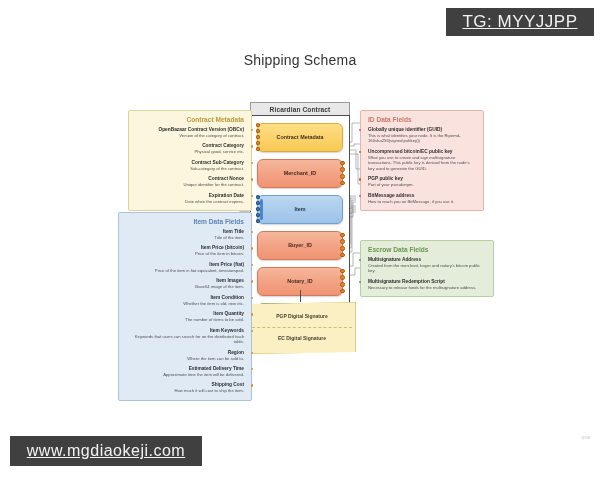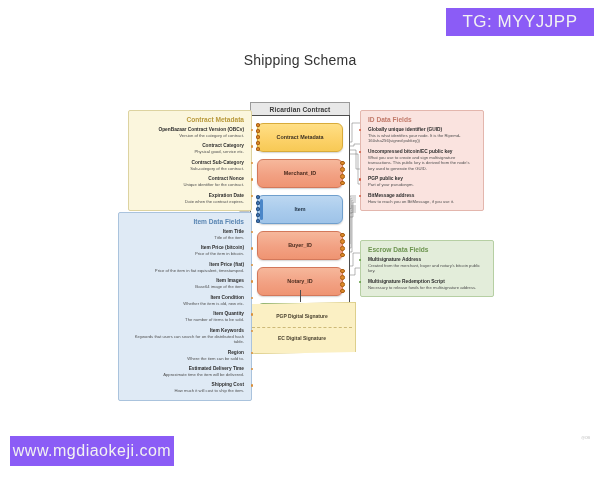--- a/index.html
+++ b/index.html
@@ -30,39 +30,40 @@
     width: 600px;
     text-align: center;
     font-size: 14px;
     color: #333333;
     letter-spacing: 0.2px;
   }
 
   
   .wm {
     position: absolute;
-    background: #8b5cf6;
+    background: #404040;
     color: #f2f2f2;
     font-family: "Liberation Sans", sans-serif;
     display: flex;
     align-items: center;
     justify-content: center;
     letter-spacing: 0.5px;
+    text-decoration: underline;
   }
   .wm-tg {
     right: 6px;
     top: 8px;
     width: 148px;
     height: 28px;
     font-size: 17px;
   }
   .wm-site {
     left: 10px;
     bottom: 14px;
-    width: 164px;
+    width: 192px;
     height: 30px;
     font-size: 16px;
   }
 
   
   .center-col {
     position: absolute;
     left: 250px;
     top: 102px;
     width: 100px;

